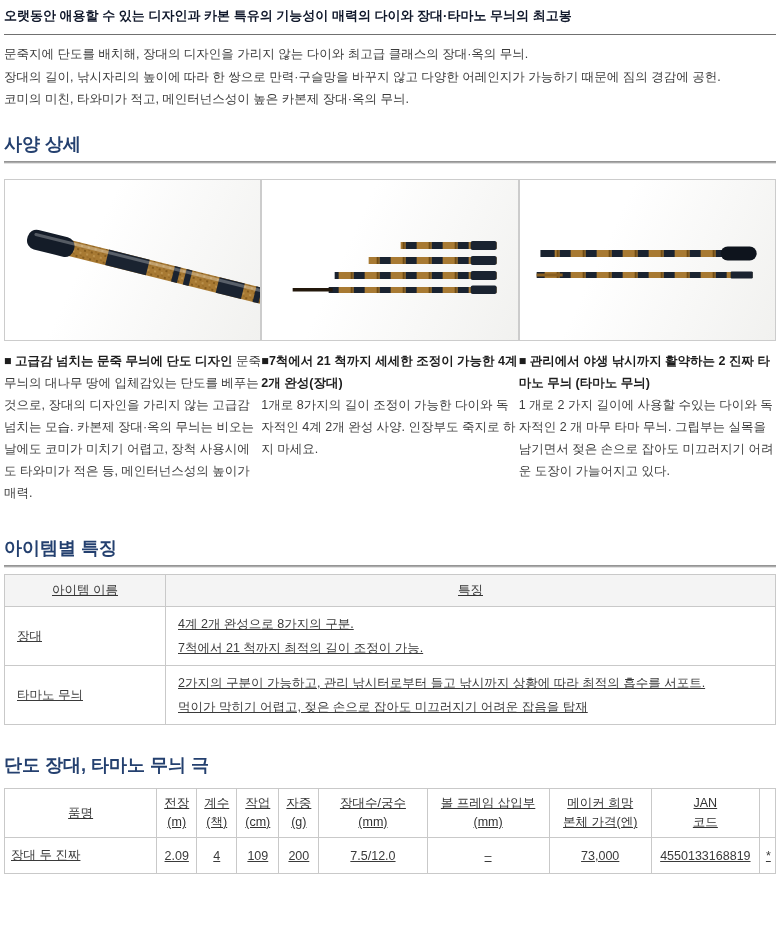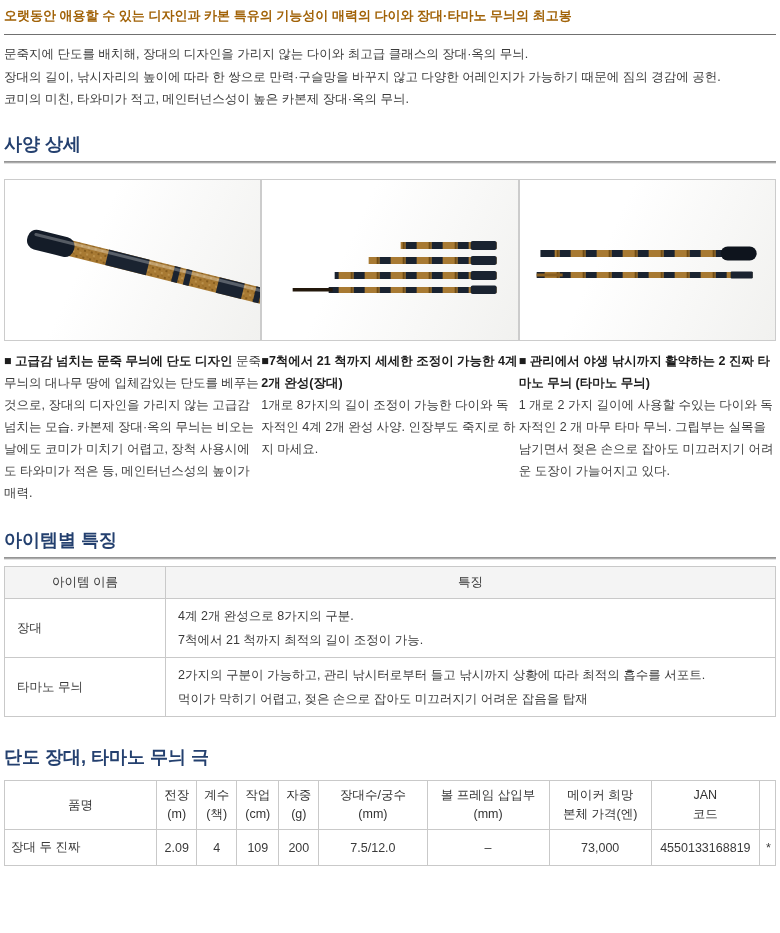--- a/index.html
+++ b/index.html
@@ -7,21 +7,21 @@
     width:780px;
     font-family:"Liberation Sans","DejaVu Sans",sans-serif;
     color:#3c3c3c;
     font-size:12.5px;
     -webkit-font-smoothing:antialiased;
   }
   .wrap{padding:0 4px;}
 
   
   .main-title{
-    color:#a16207;
+    color:#0f172a;
     font-weight:bold;
     font-size:13px;
     padding:7px 0 9px 0;
     border-bottom:1px solid #707070;
   }
 
   
   .intro{padding-top:13px;}
   .intro p{margin:0 0 9.5px 0;line-height:13px;color:#3a3a3a;}
 
@@ -48,23 +48,23 @@
     border:1px solid #ccc;
     background:linear-gradient(115deg,#ffffff 35%,#f1f1ef 100%);
     overflow:hidden;
   }
   .img-box svg{display:block;width:100%;height:100%;}
   .col-text{margin-top:9px;line-height:22px;min-height:148px;}
   .col-text b{color:#1d1d1d;}
   .col-text .blk{display:block;}
 
   
-  .sec-items{margin-top:24px;}
+  .sec-items{margin-top:32px;}
   table{border-collapse:collapse;width:100%;table-layout:fixed;}
-  th,td{border:1px solid #c9c9c9;}
+  th,td{border:1px solid #c9c9c9;text-decoration:underline;}
   .feat-table thead th{
     background:#f4f4f4;
     font-weight:normal;
     height:29px;
     text-align:center;
     color:#333;
   }
   .feat-table td{padding:5px 12px;vertical-align:middle;color:#3a3a3a;}
   .feat-table .name-col{width:158px;}
   .feat-line{line-height:24px;white-space:nowrap;overflow:hidden;}

